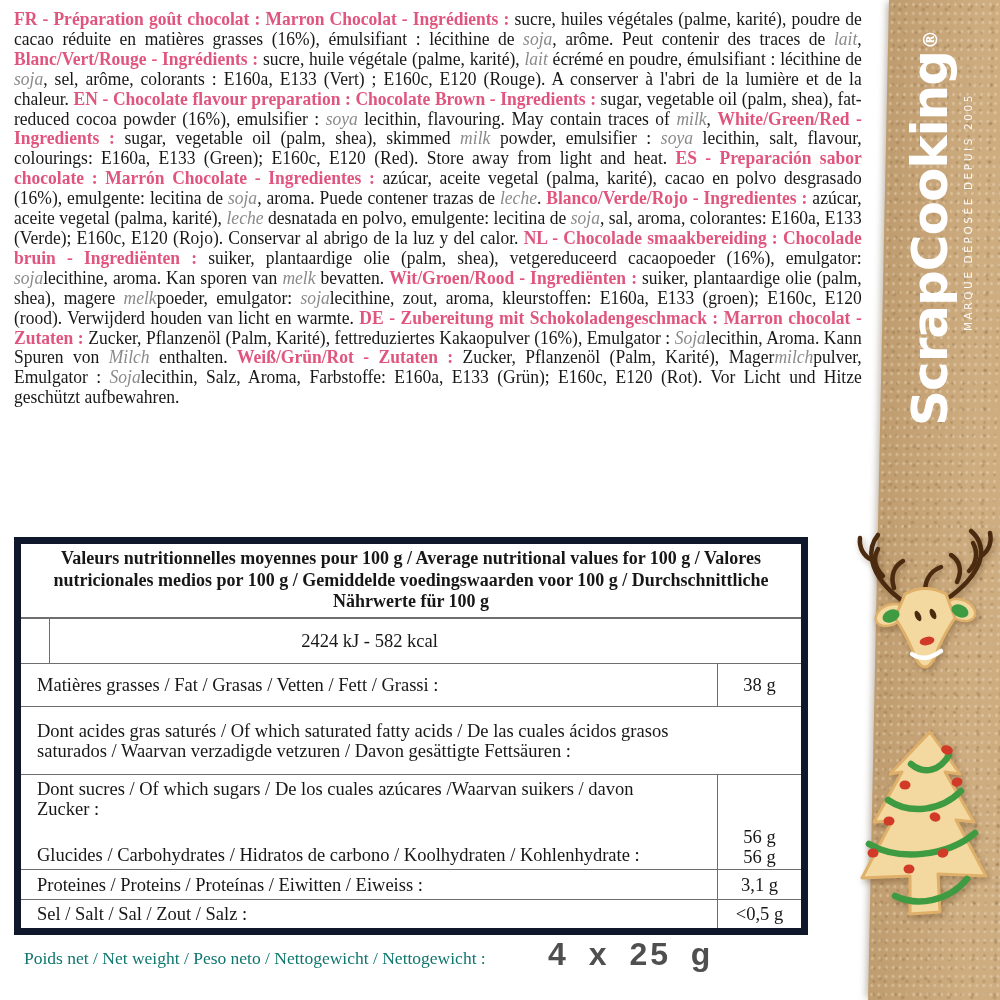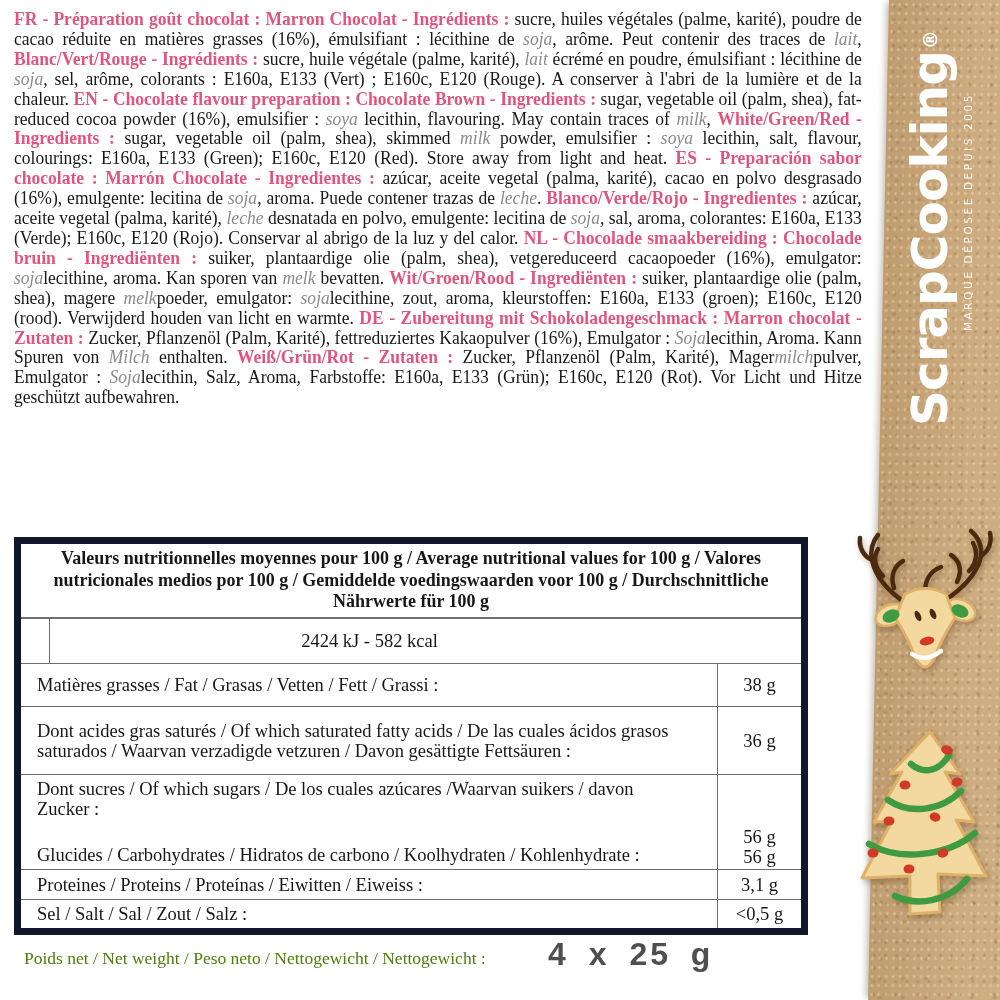--- a/index.html
+++ b/index.html
@@ -39,21 +39,21 @@
   }
   .nvalue {
     border-left:1px solid #6e6e6e;
     display:flex; align-items:center; justify-content:center;
     text-align:center; line-height:20px; padding:2px 6px;margin-left:28px;
   }
   .nrow.double .nlabel { justify-content:space-between; padding-top:4px; padding-bottom:4px; }
   .nrow.double .nvalue { flex-direction:column; justify-content:flex-end; }
 
   
-  .netweight { position:absolute; left:24px; top:948px; font-size:17.5px; color:#4d7c0f; }
+  .netweight { position:absolute; left:24px; top:948px; font-size:17.5px; color:#0f766e; }
   .nw-value {
     position:absolute; left:548px; top:936px;
     font-family:"Liberation Sans", sans-serif; font-weight:bold;
     font-size:32px; color:var(--weight_gray,#4f4f4f);
     letter-spacing:3px; word-spacing:8px;
   }
 
   
   .kraft-band {
     position:absolute; left:889px; top:0; width:160px; height:1000px;
@@ -101,21 +101,20 @@
     <div class="nvalue">2424 kJ - 582 kcal</div>
   </div>
 
   <div class="nrow h43">
     <div class="nlabel">Matières grasses / Fat / Grasas / Vetten / Fett / Grassi :</div>
     <div class="nvalue">38 g</div>
   </div>
 
   <div class="nrow h68">
     <div class="nlabel">Dont acides gras saturés / Of which saturated fatty acids / De las cuales ácidos grasos saturados / Waarvan verzadigde vetzuren / Davon gesättigte Fettsäuren :</div>
-    <div class="nvalue">36 g</div>
   </div>
 
   <div class="nrow double h95">
     <div class="nlabel">
       <div>Dont sucres / Of which sugars / De los cuales azúcares /Waarvan suikers / davon Zucker :</div>
       <div>Glucides / Carbohydrates / Hidratos de carbono / Koolhydraten / Kohlenhydrate :</div>
     </div>
     <div class="nvalue">
       <div>56 g</div>
       <div>56 g</div>

